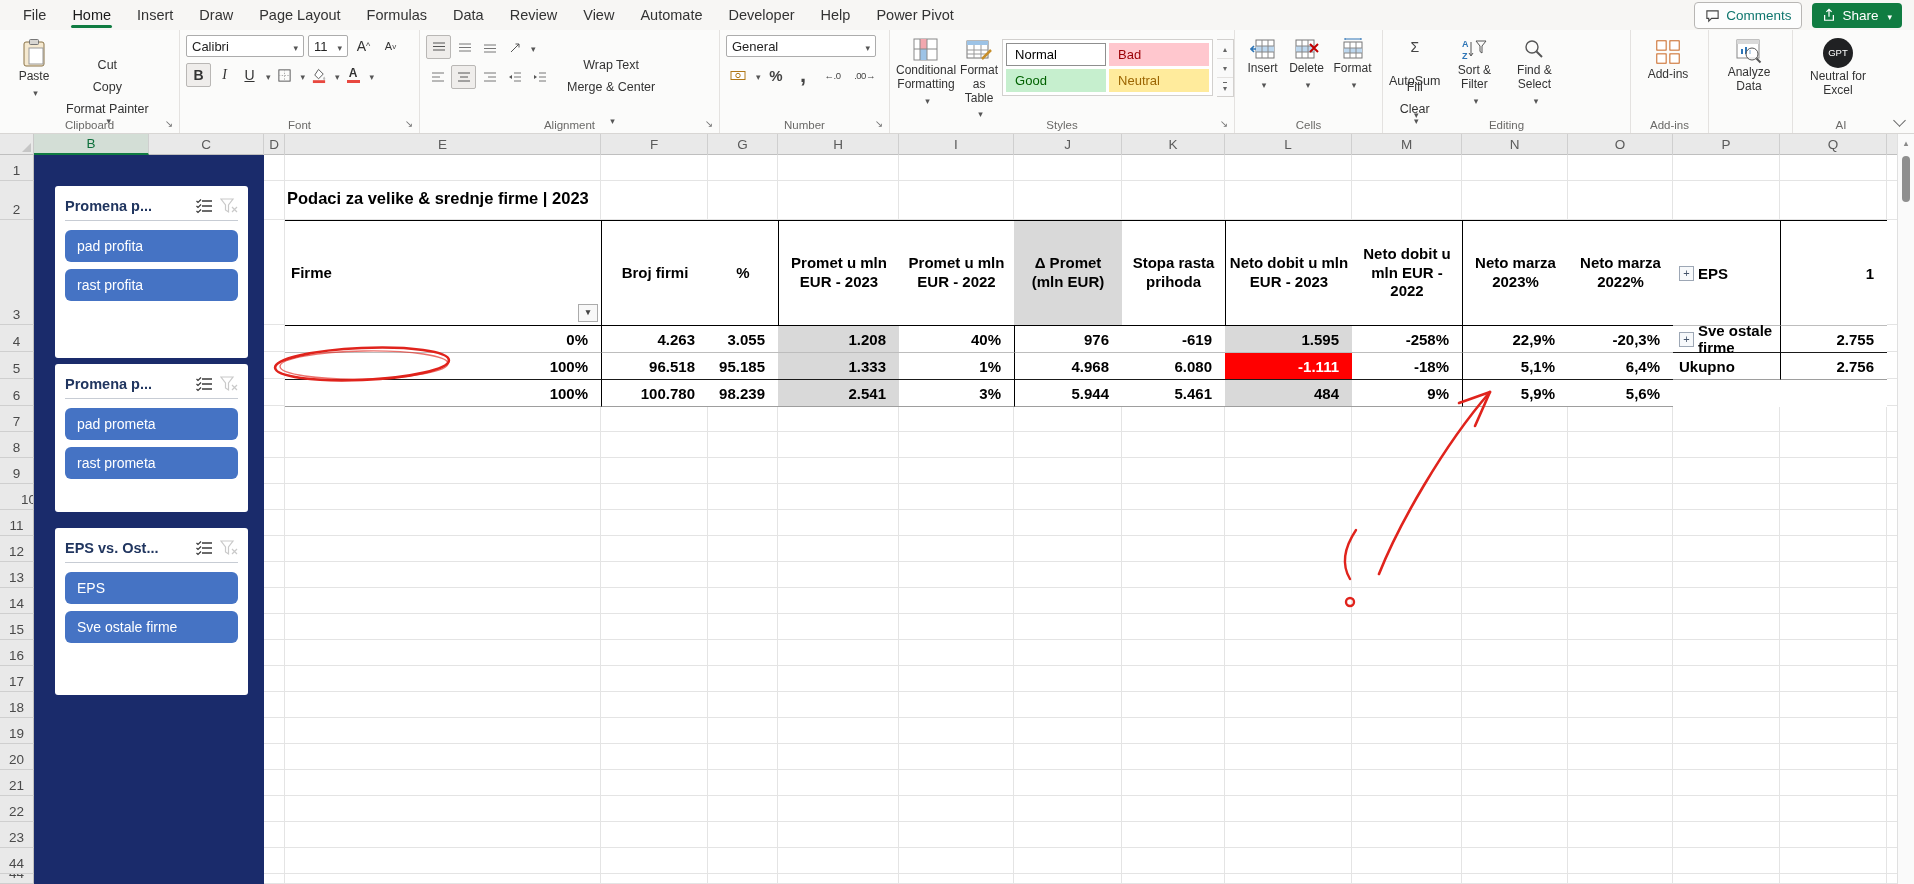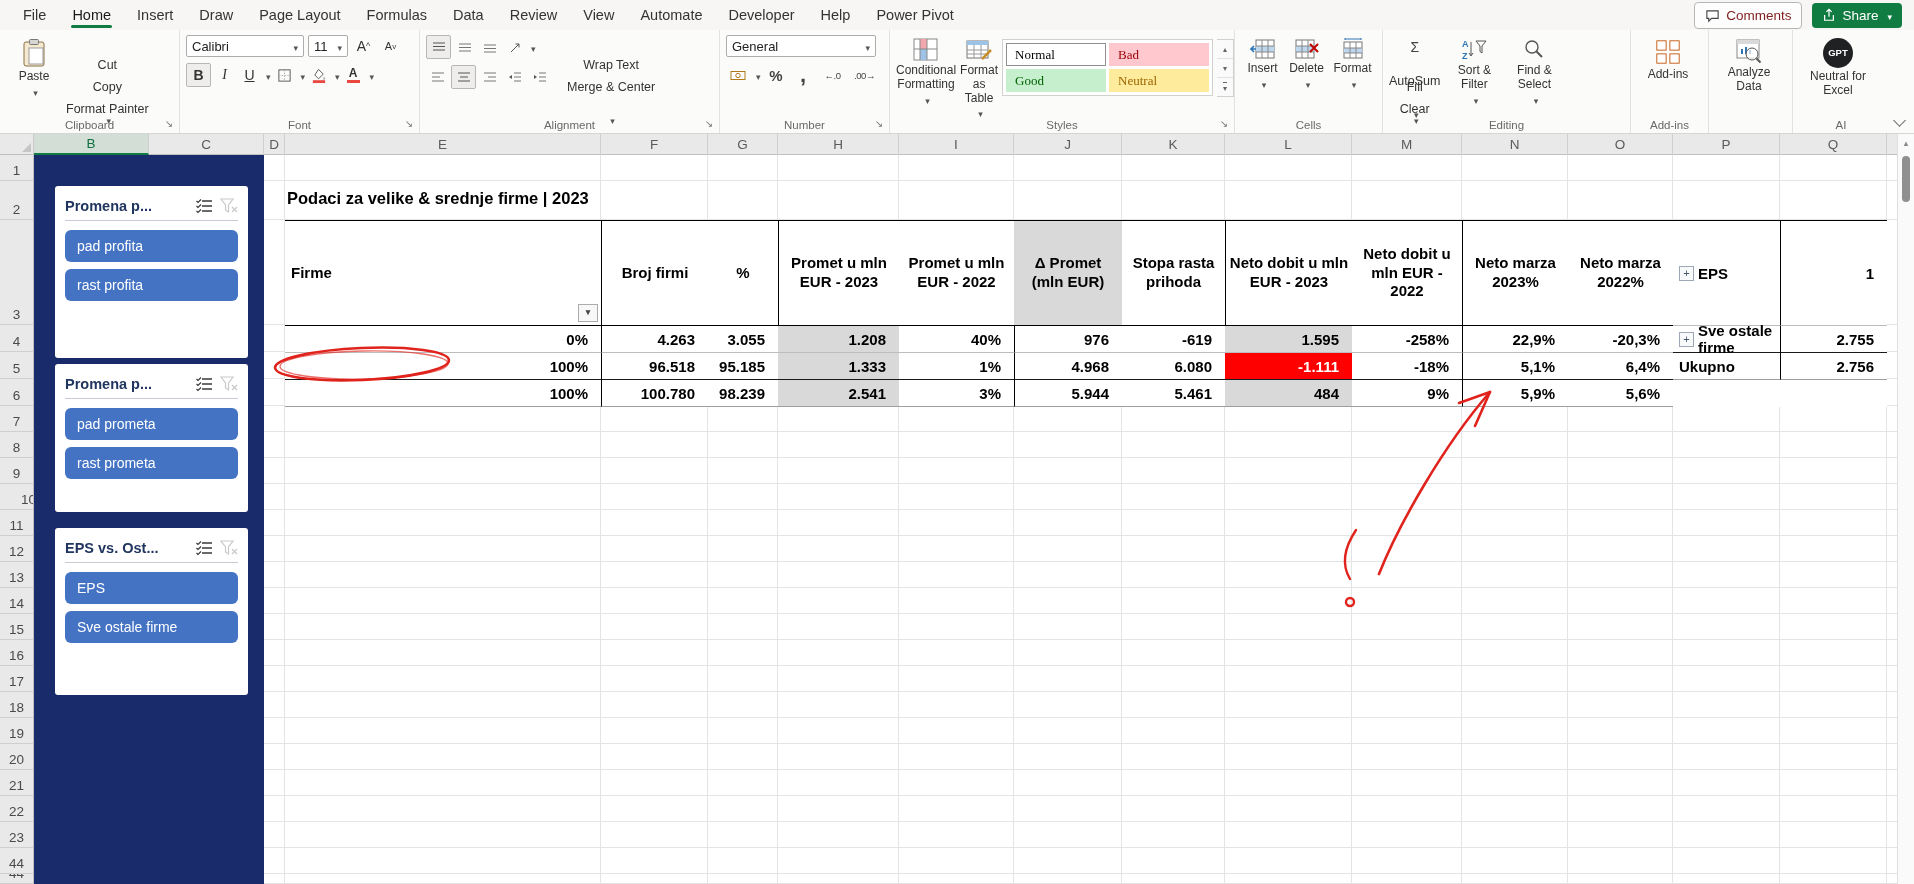--- a/index.html
+++ b/index.html
@@ -4,21 +4,21 @@
 <style>
   html,body{margin:0;padding:0;background:#fff;font-family:"Liberation Sans",sans-serif;}
   .app{position:relative;width:1914px;height:884px;overflow:hidden;background:#fff;font-family:"Liberation Sans",sans-serif;}
 
   
   .menubar{position:absolute;top:0;left:0;right:0;height:30px;background:#F7F6F4;display:flex;align-items:center;padding-left:10px;box-sizing:border-box;}
   .mi{padding:0 13px;font-size:14.5px;color:#333;height:30px;line-height:30px;position:relative;cursor:pointer;white-space:nowrap;}
   .mi.active{color:#1a1a1a;}
   .mi.active::after{content:"";position:absolute;left:12px;right:12px;bottom:2px;height:3px;background:#107C41;border-radius:2px;}
   .mb-right{margin-left:auto;display:flex;gap:10px;padding-right:12px;align-items:center;}
-  .btn-comments{display:flex;align-items:center;gap:6px;border:1px solid #B8B6B4;border-radius:4px;height:25px;padding:0 10px;font-size:13.5px;color:#7f1d1d;background:#FDFDFD;cursor:pointer;}
+  .btn-comments{display:flex;align-items:center;gap:6px;border:1px solid #B8B6B4;border-radius:4px;height:25px;padding:0 10px;font-size:13.5px;color:#0f766e;background:#FDFDFD;cursor:pointer;}
   .btn-share{display:flex;align-items:center;gap:6px;border-radius:4px;height:25px;padding:0 10px;font-size:13.5px;color:#fff;background:#107C41;cursor:pointer;}
   .chev::after{content:"▾";font-size:9px;color:#555;margin-left:3px;}
   .btn-share .chev::after{color:#fff;}
 
   
   .ribbon{position:absolute;top:30px;left:0;right:0;height:104px;background:#FBFBFA;border-bottom:1px solid #D8D6D4;display:flex;box-sizing:border-box;}
   .grp{position:relative;border-right:1px solid #E4E2E0;padding:5px 6px 18px;box-sizing:border-box;flex:none;}
   .glabel{position:absolute;bottom:2px;left:0;right:0;text-align:center;font-size:11.5px;color:#6a6967;white-space:nowrap;}
   .launcher{position:absolute;bottom:3px;right:4px;width:12px;height:12px;color:#777;font-size:10px;line-height:12px;text-align:center;cursor:pointer;}
   .launcher::before{content:"↘";}
@@ -38,31 +38,31 @@
   .iA1::before{content:"A";font-size:14px;} .iA1::after{content:"^";font-size:9px;vertical-align:super;color:#444;}
   .iA2::before{content:"A";font-size:11px;} .iA2::after{content:"v";font-size:8px;vertical-align:super;color:#444;}
   .iAc{display:flex;flex-direction:column;align-items:center;line-height:1;}
   .iAc::before{content:"A";font-size:12px;font-weight:600;}
   .redbar{width:13px;height:3px;background:#E8483F;margin-top:1px;}
   .isig::before{content:"Σ";font-size:14px;color:#444;}
   .ipct::before{content:"%";font-size:15px;font-weight:600;color:#444;}
   .icomma::before{content:",";font-size:22px;font-weight:700;color:#444;line-height:8px;}
   .idec1::before{content:"←.0";font-size:9.5px;color:#444;letter-spacing:-.5px;}
   .idec2::before{content:".00→";font-size:9.5px;color:#444;letter-spacing:-.5px;}
-  .gallery{display:grid;grid-template-columns:100px 100px;gap:3px;border:1px solid #D2D0CE;background:#fff;padding:3px;margin-top:4px;font-family:Liberation Serif, serif;}
+  .gallery{display:grid;grid-template-columns:100px 100px;gap:3px;border:1px solid #D2D0CE;background:#fff;padding:3px;margin-top:4px;}
   .chip{height:23px;font-size:13px;display:flex;align-items:center;padding-left:8px;box-sizing:border-box;border:1px solid transparent;cursor:pointer;}
   .chip.c-normal{background:#fff;border:1px solid #8f8f8f;color:#000;}
   .chip.c-bad{background:#FFC7CE;color:#9C0006;}
   .chip.c-good{background:#C6EFCE;color:#006100;}
   .chip.c-neutral{background:#FFEB9C;color:#9C6500;}
   .galscroll{display:flex;flex-direction:column;margin-top:4px;border:1px solid #D2D0CE;border-left:none;}
   .gs{width:16px;height:18px;display:flex;align-items:center;justify-content:center;font-size:8px;color:#666;border-bottom:1px solid #E4E2E0;cursor:pointer;background:#FAFAFA;}
   .gs:last-child{border-bottom:none;}
   .gs.up::before{content:"▴";} .gs.dn::before{content:"▾";} .gs.more::before{content:"▾";border-top:1px solid #666;padding-top:1px;}
-  .gpt-badge{width:30px;height:30px;border-radius:50%;background:#202123;color:#fff;font-size:9.5px;font-weight:bold;display:flex;align-items:center;justify-content:center;}
+  .gpt-badge{width:30px;height:30px;border-radius:50%;background:#202123;color:#fff;font-size:9.5px;font-weight:normal;display:flex;align-items:center;justify-content:center;}
   .ribbon-collapse{position:absolute;right:10px;bottom:8px;width:8px;height:8px;border-right:1.6px solid #666;border-bottom:1.6px solid #666;transform:rotate(45deg);cursor:pointer;}
 
   
   .sheet{position:absolute;top:134px;left:0;right:0;bottom:0;background:#fff;overflow:hidden;}
   .corner{position:absolute;top:0;left:0;width:34px;height:21px;background:#E9E9E9;border-right:1px solid #C9C9C9;border-bottom:1px solid #BFBFBF;box-sizing:border-box;z-index:6;}
   .corner::after{content:"";position:absolute;right:2px;bottom:2px;width:0;height:0;border-left:9px solid transparent;border-bottom:9px solid #C6C6C6;}
   .colhead{position:absolute;top:0;left:0;right:17px;height:21px;background:#E9E9E9;border-bottom:1px solid #BFBFBF;box-sizing:border-box;z-index:5;}
   .ch{position:absolute;top:0;height:21px;display:flex;align-items:center;justify-content:center;font-size:13.5px;color:#5B5B5B;border-right:1px solid #CFCFCF;box-sizing:border-box;cursor:pointer;}
   .ch.sel{background:#D3DED6;color:#0E703C;border-bottom:2px solid #107C41;}
   .rh{position:absolute;left:0;width:34px;background:#E9E9E9;border-bottom:1px solid #CFCFCF;border-right:1px solid #BFBFBF;display:flex;align-items:flex-end;justify-content:center;font-size:13.5px;color:#4a4a4a;box-sizing:border-box;padding-bottom:2px;overflow:hidden;cursor:pointer;z-index:2;}

